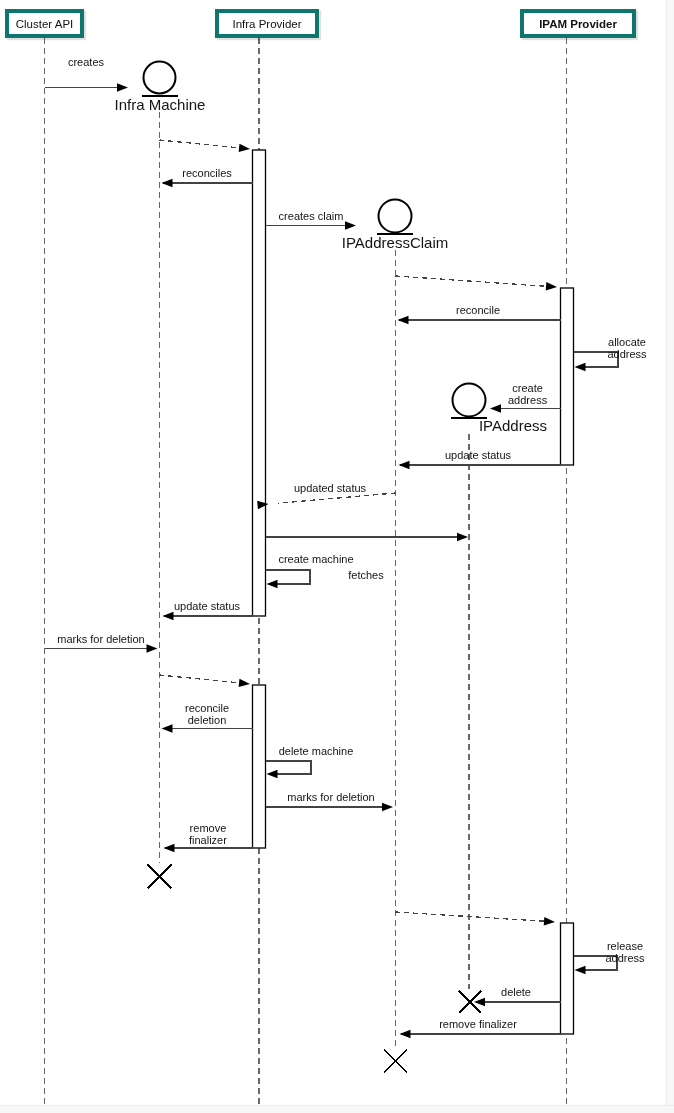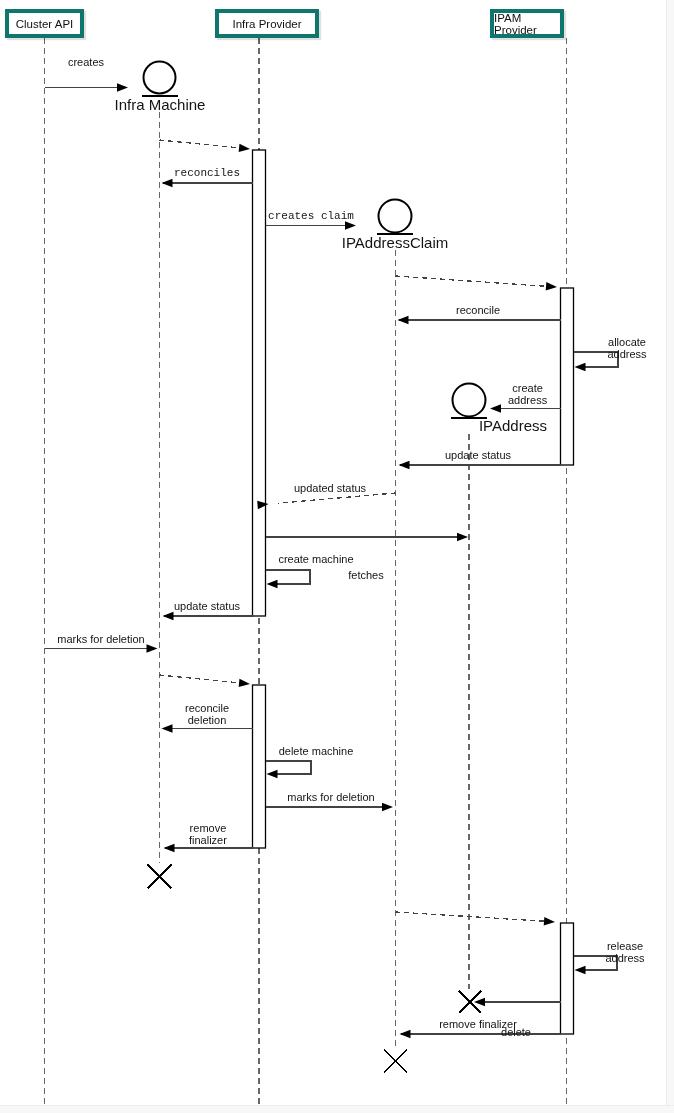--- a/index.html
+++ b/index.html
@@ -157,46 +157,46 @@
       <line x1="407" y1="1049.5" x2="384" y2="1072.5" stroke="#000" stroke-width="1.8"></line>
     </g>
   </svg>
 
   <div class="headbox" style="left:5px;top:9px;width:79px;">
     <span>Cluster API</span>
   </div>
   <div class="headbox" style="left:215px;top:9px;width:104px;">
     <span>Infra Provider</span>
   </div>
-  <div class="headbox" style="left:490px;top:9px;width:74px;">
+  <div class="headbox" style="left:520px;top:9px;width:116px;font-weight:bold;">
     <span>IPAM Provider</span>
   </div>
 
   <span class="objlbl" style="left:160px;top:99px;">Infra Machine</span>
   <span class="objlbl" style="left:395px;top:237px;">IPAddressClaim</span>
   <span class="objlbl" style="left:469px;top:420px;margin-left:44px;">IPAddress</span>
 
   <span class="lbl" style="left:86px;top:56px;">creates</span>
-  <span class="lbl" style="left:207px;top:167px;font-family:Liberation Mono, monospace;">reconciles</span>
-  <span class="lbl" style="left:311px;top:210px;font-family:Liberation Mono, monospace;">creates claim</span>
+  <span class="lbl" style="left:207px;top:167px;">reconciles</span>
+  <span class="lbl" style="left:311px;top:210px;">creates claim</span>
   <span class="lbl" style="left:478px;top:304px;">reconcile</span>
   <span class="lbl" style="left:627px;top:336px;">allocate address</span>
   <span class="lbl left" style="left:508px;top:382px;">create
 address</span>
   <span class="lbl" style="left:478px;top:449px;">update status</span>
   <span class="lbl" style="left:330px;top:482px;">updated status</span>
   <span class="lbl" style="left:366px;top:521px;margin-top:48px;">fetches</span>
   <span class="lbl" style="left:316px;top:553px;">create machine</span>
   <span class="lbl" style="left:207px;top:600px;">update status</span>
   <span class="lbl" style="left:101px;top:633px;">marks for deletion</span>
   <span class="lbl" style="left:207px;top:702px;">reconcile
 deletion</span>
   <span class="lbl" style="left:316px;top:745px;">delete machine</span>
   <span class="lbl" style="left:331px;top:791px;">marks for deletion</span>
   <span class="lbl left" style="left:189px;top:822px;">remove
 finalizer</span>
   <span class="lbl" style="left:625px;top:940px;">release address</span>
-  <span class="lbl" style="left:516px;top:986px;margin-top:40px;">delete</span>
+  <span class="lbl" style="left:516px;top:986px;">delete</span>
   <span class="lbl" style="left:478px;top:1018px;">remove finalizer</span>
 
   <div class="sb-right"></div>
   <div class="sb-bottom"></div>
 </div>
 
 </body></html>

